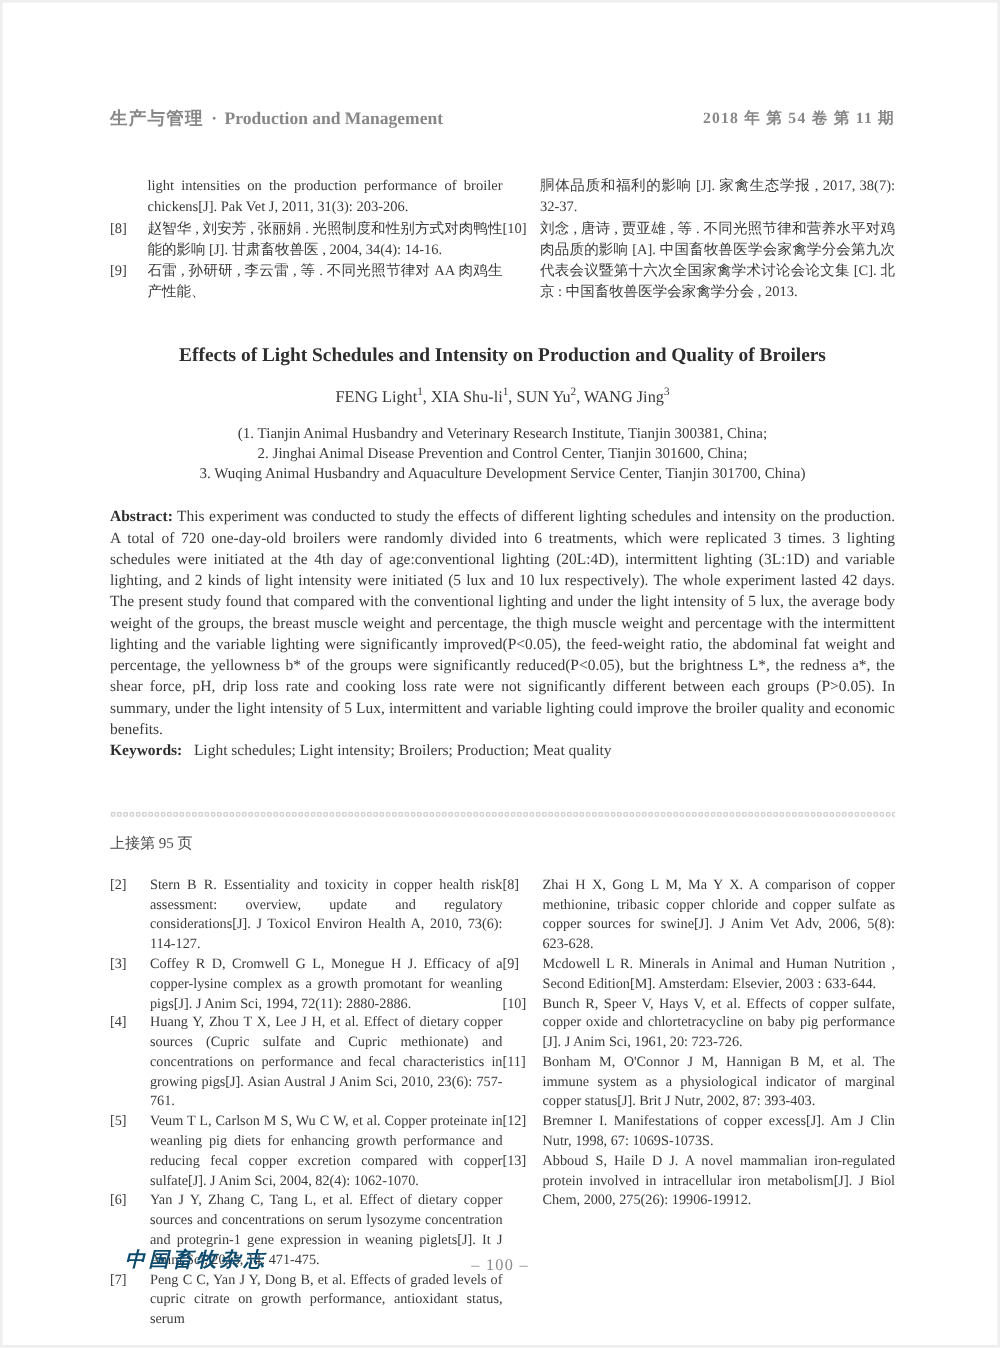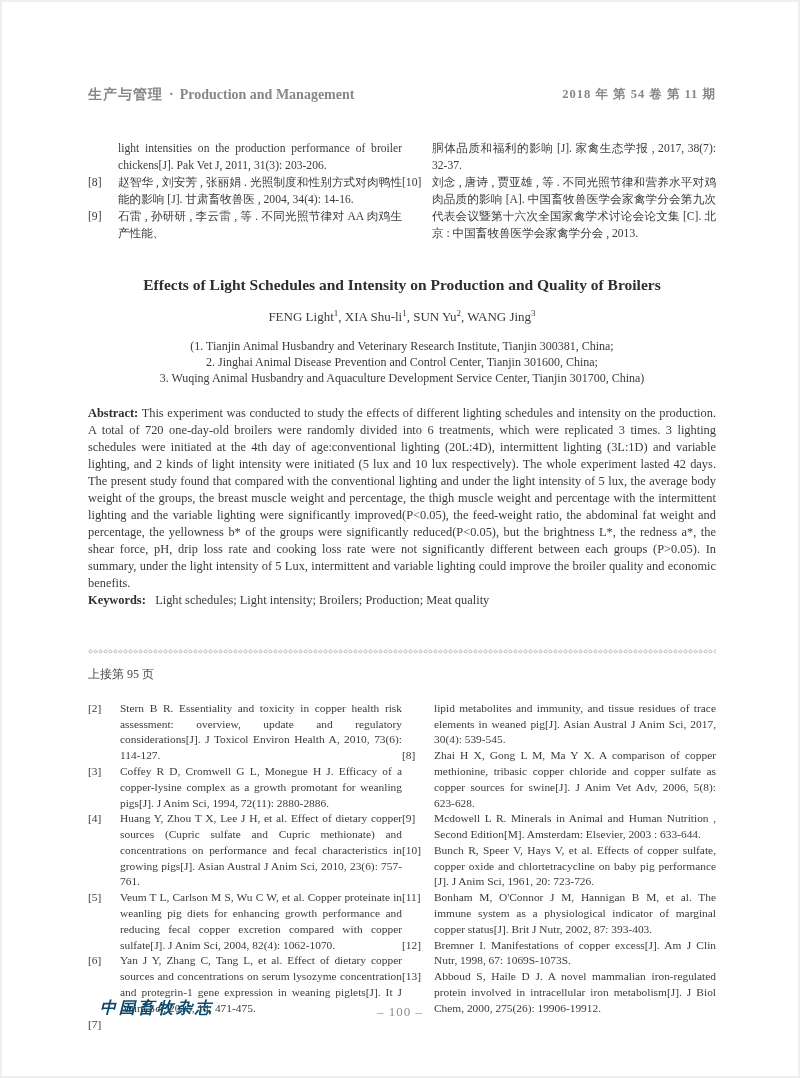--- a/index.html
+++ b/index.html
@@ -127,27 +127,24 @@
         <div class="ref-item">
           <span class="ref-num">[5]</span>
           <span class="ref-text">Veum T L, Carlson M S, Wu C W, et al. Copper proteinate in weanling pig diets for enhancing growth performance and reducing fecal copper excretion compared with copper sulfate[J]. J Anim Sci, 2004, 82(4): 1062-1070.</span>
         </div>
         <div class="ref-item">
           <span class="ref-num">[6]</span>
           <span class="ref-text">Yan J Y, Zhang C, Tang L, et al. Effect of dietary copper sources and concentrations on serum lysozyme concentration and protegrin-1 gene expression in weaning piglets[J]. It J Anim Sci, 2015, 14: 471-475.</span>
         </div>
         <div class="ref-item">
           <span class="ref-num">[7]</span>
+          <span class="ref-text">Peng C C, Yan J Y, Dong B, et al. Effects of graded levels of cupric citrate on growth performance, antioxidant status, serum</span>
         </div>
       </div>
     <div class="col" id="main-refs-right">
-        <div class="ref-item">
-          <span class="ref-num"></span>
-          <span class="ref-text">lipid metabolites and immunity, and tissue residues of trace elements in weaned pig[J]. Asian Austral J Anim Sci, 2017, 30(4): 539-545.</span>
-        </div>
         <div class="ref-item">
           <span class="ref-num">[8]</span>
           <span class="ref-text">Zhai H X, Gong L M, Ma Y X. A comparison of copper methionine, tribasic copper chloride and copper sulfate as copper sources for swine[J]. J Anim Vet Adv, 2006, 5(8): 623-628.</span>
         </div>
         <div class="ref-item">
           <span class="ref-num">[9]</span>
           <span class="ref-text">Mcdowell L R. Minerals in Animal and Human Nutrition , Second Edition[M]. Amsterdam: Elsevier, 2003 : 633-644.</span>
         </div>
         <div class="ref-item">
           <span class="ref-num">[10]</span>

